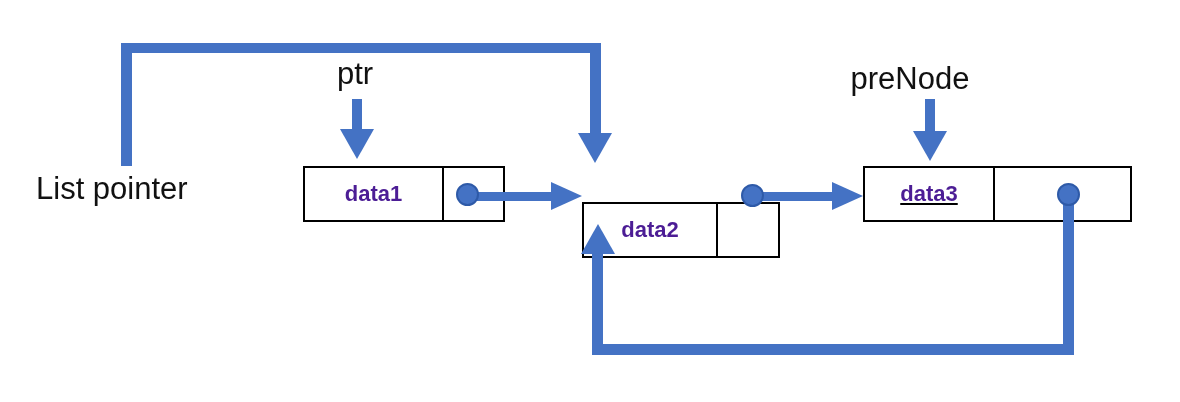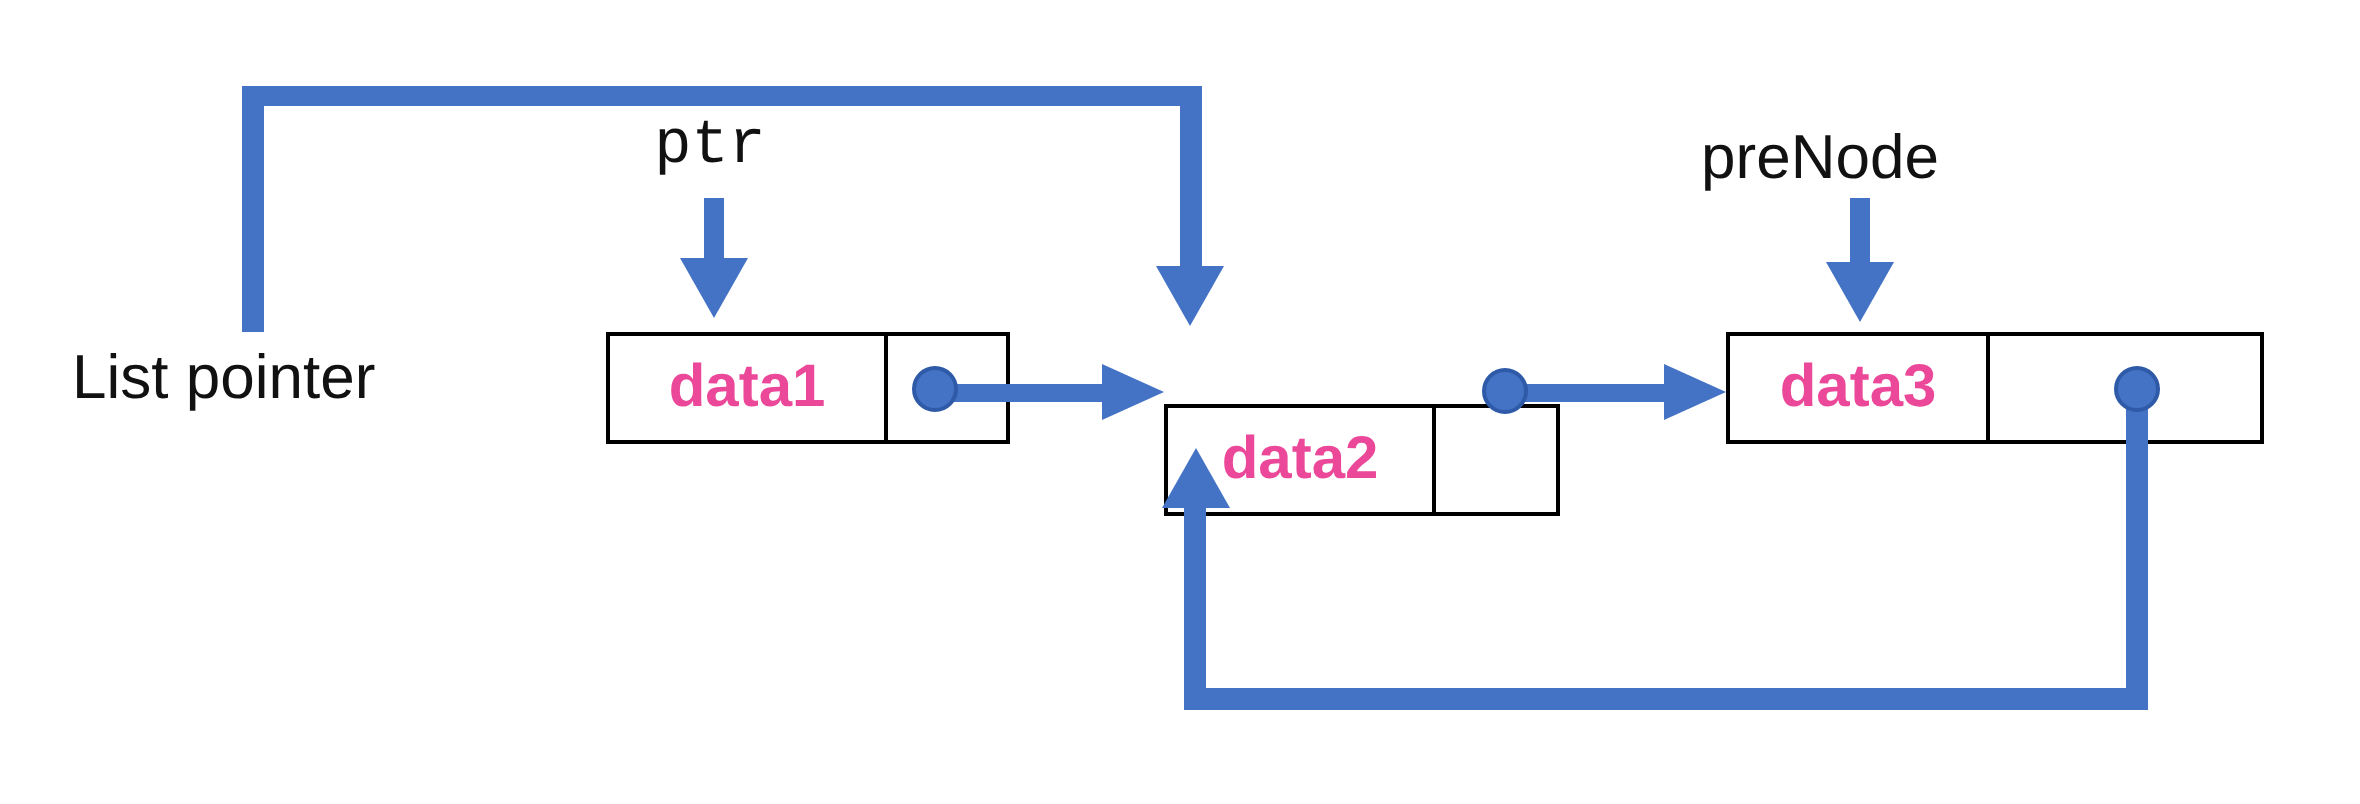--- a/index.html
+++ b/index.html
@@ -28,22 +28,22 @@
     border: 2px solid #000;
     background: #ffffff;
     box-sizing: border-box;
     z-index: 2;
   }
   .cell-label {
     display: flex; align-items: center; justify-content: center;
     border-right: 2px solid #000;
     box-sizing: border-box;
     font-weight: bold;
-    font-size: 30px;
-    color: #ec4899;
+    font-size: 22px;
+    color: #4c1d95;
   }
   .cell-ptr { flex: 1; }
   
   .dot {
     position: absolute;
     width: 23px; height: 23px;
     border-radius: 50%;
     background: var(--blue);
     border: 2px solid var(--blue-dark);
     box-sizing: border-box;
@@ -64,21 +64,21 @@
 
 <div class="canvas">
 
   <div class="lbl" style="left:36px; top:171px;text-align:center;">List pointer</div>
 
   <div class="seg" style="left:121px; top:43px; width:11px; height:123px;"></div>
   <div class="seg" style="left:121px; top:43px; width:480px; height:10px;"></div>
   <div class="seg" style="left:590px; top:43px; width:11px; height:91px;"></div>
   <div class="head down" style="left:578px; top:133px;"></div>
 
-  <div class="lbl centered" style="left:355px; top:56px;font-family:Liberation Mono, monospace;">ptr</div>
+  <div class="lbl centered" style="left:355px; top:56px;">ptr</div>
   <div class="seg" style="left:352px; top:99px; width:10px; height:31px;"></div>
   <div class="head down" style="left:340px; top:129px;"></div>
 
   <div class="lbl centered" style="left:910px; top:61px;">preNode</div>
   <div class="seg" style="left:925px; top:99px; width:10px; height:33px;"></div>
   <div class="head down" style="left:913px; top:131px;"></div>
 
   <div class="node" style="left:303px; width:202px;">
     <div class="cell-label" style="width:139px;">data1</div>
     <div class="cell-ptr"></div>
@@ -90,21 +90,21 @@
 
   <div class="node" style="left:582px; width:198px;margin-top:36px;">
     <div class="cell-label" style="width:134px;">data2</div>
     <div class="cell-ptr"></div>
   </div>
   <div class="dot" style="left:741px; top:184px;"></div>
 
   <div class="seg" style="left:752px; top:192px; width:81px; height:9px;"></div>
   <div class="head right" style="left:832px; top:182px;"></div>
 
-  <div class="node" style="left:863px; width:269px;">
+  <div class="node" style="left:863px; width:269px;text-decoration:underline;">
     <div class="cell-label" style="width:130px;">data3</div>
     <div class="cell-ptr"></div>
   </div>
   <div class="dot" style="left:1057px; top:183px;"></div>
 
   <div class="seg" style="left:1063px; top:194px; width:11px; height:161px;"></div>
   <div class="seg" style="left:592px; top:344px; width:482px; height:11px;"></div>
   <div class="seg" style="left:592px; top:253px; width:11px; height:102px;"></div>
   <div class="head up" style="left:581px; top:224px;"></div>
 

